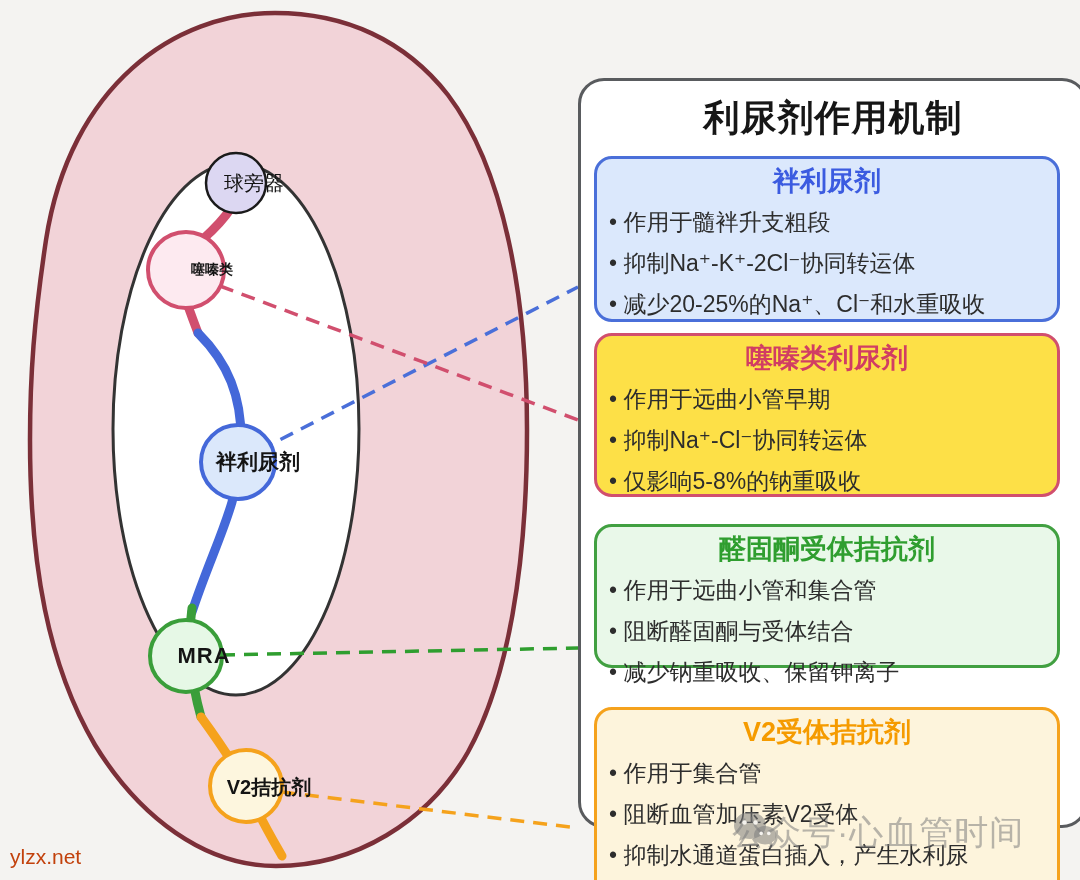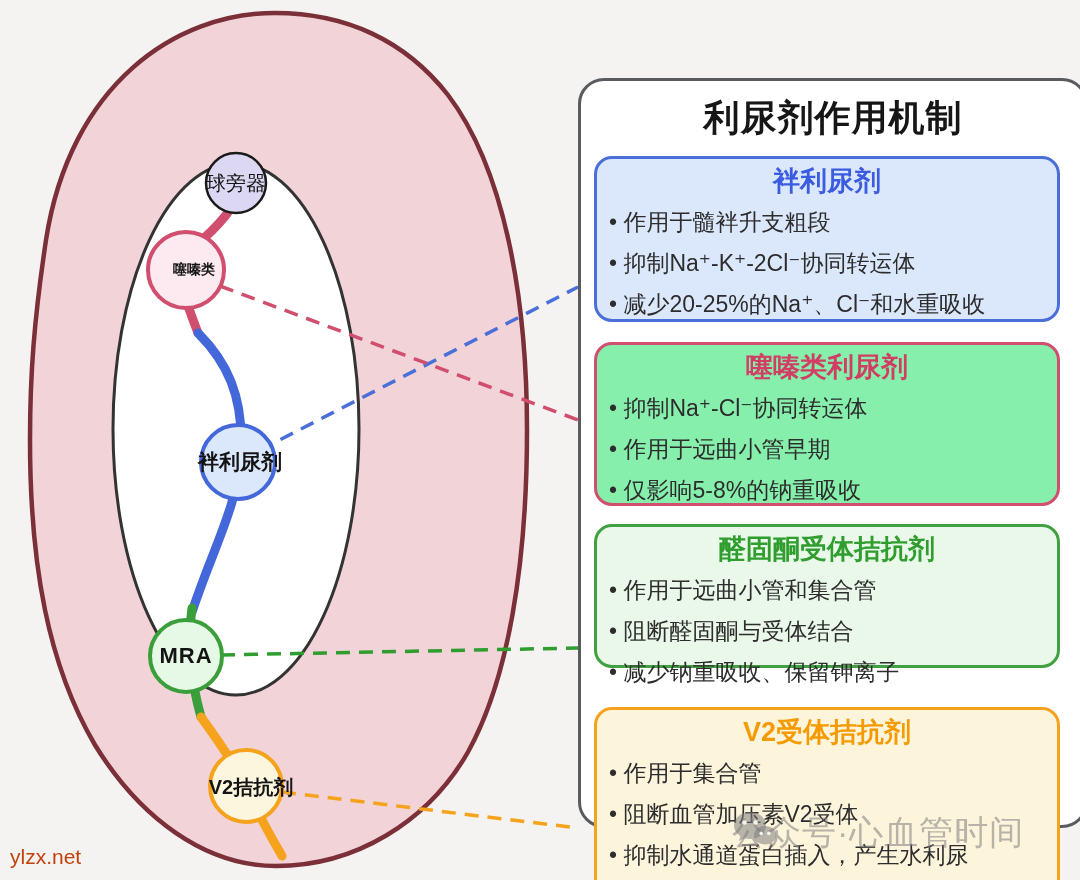--- a/index.html
+++ b/index.html
@@ -9,21 +9,21 @@
     font-family:"Liberation Sans","DejaVu Sans",sans-serif;
     position:relative;
   }
   .canvas{position:absolute;inset:0;}
   svg{position:absolute;left:0;top:0;}
 
   
   .node-label{
     position:absolute;transform:translate(-50%,-50%);
     color:#141414;font-weight:bold;white-space:nowrap;
-    text-align:center;z-index:3;
+    text-align:center;z-index:3;margin-left:18px;
   }
   .nl-jga   {left:236px;top:183px;font-size:20px;font-weight:500;}
   .nl-thia  {left:194px;top:270px;font-size:14px;}
   .nl-loop  {left:240px;top:462px;font-size:21px;}
   .nl-mra   {left:186px;top:656px;font-size:22px;letter-spacing:1px;}
   .nl-v2    {left:251px;top:787px;font-size:20px;}
 
   
   .panel{
     position:absolute;left:562px;top:78px;width:504px;height:744px;
@@ -35,21 +35,21 @@
     position:absolute;top:13px;left:0;width:100%;
     text-align:center;font-size:36px;font-weight:bold;color:#161616;
     letter-spacing:1px;
   }
   .info-box{
     position:absolute;left:13px;width:466px;
     border-radius:18px;border:3px solid;box-sizing:border-box;
     padding:3px 12px 0 12px;
   }
   .box-blue  {top:75px; height:166px;background:#dbe8fc;border-color:#4a6fd9;}
-  .box-pink  {top:261px;height:164px;background:#86efac;border-color:#d14f6e;}
+  .box-pink  {top:252px;height:164px;background:#fde047;border-color:#d14f6e;}
   .box-green {top:443px;height:144px;background:#e9f8e9;border-color:#41a041;}
   .box-orange{top:626px;height:196px;background:#fdf4dc;border-color:#f5a21c;}
   .box-title{
     text-align:center;font-size:27px;font-weight:bold;line-height:38px;
   }
   .box-blue   .box-title{color:#3b5be0;}
   .box-pink   .box-title{color:#d13d63;}
   .box-green  .box-title{color:#2f9e2f;}
   .box-orange .box-title{color:#f59b00;}
   .bullets{list-style:none;margin:2px 0 0 0;padding:0;}
@@ -123,22 +123,22 @@
       <ul class="bullets">
         <li>作用于髓袢升支粗段</li>
         <li>抑制Na⁺-K⁺-2Cl⁻协同转运体</li>
         <li>减少20-25%的Na⁺、Cl⁻和水重吸收</li>
       </ul>
     </div>
 
     <div class="info-box box-pink">
       <div class="box-title">噻嗪类利尿剂</div>
       <ul class="bullets">
+        <li>作用于远曲小管早期</li>
         <li>抑制Na⁺-Cl⁻协同转运体</li>
-        <li>作用于远曲小管早期</li>
         <li>仅影响5-8%的钠重吸收</li>
       </ul>
     </div>
 
     <div class="info-box box-green">
       <div class="box-title">醛固酮受体拮抗剂</div>
       <ul class="bullets">
         <li>作用于远曲小管和集合管</li>
         <li>阻断醛固酮与受体结合</li>
         <li>减少钠重吸收、保留钾离子</li>

